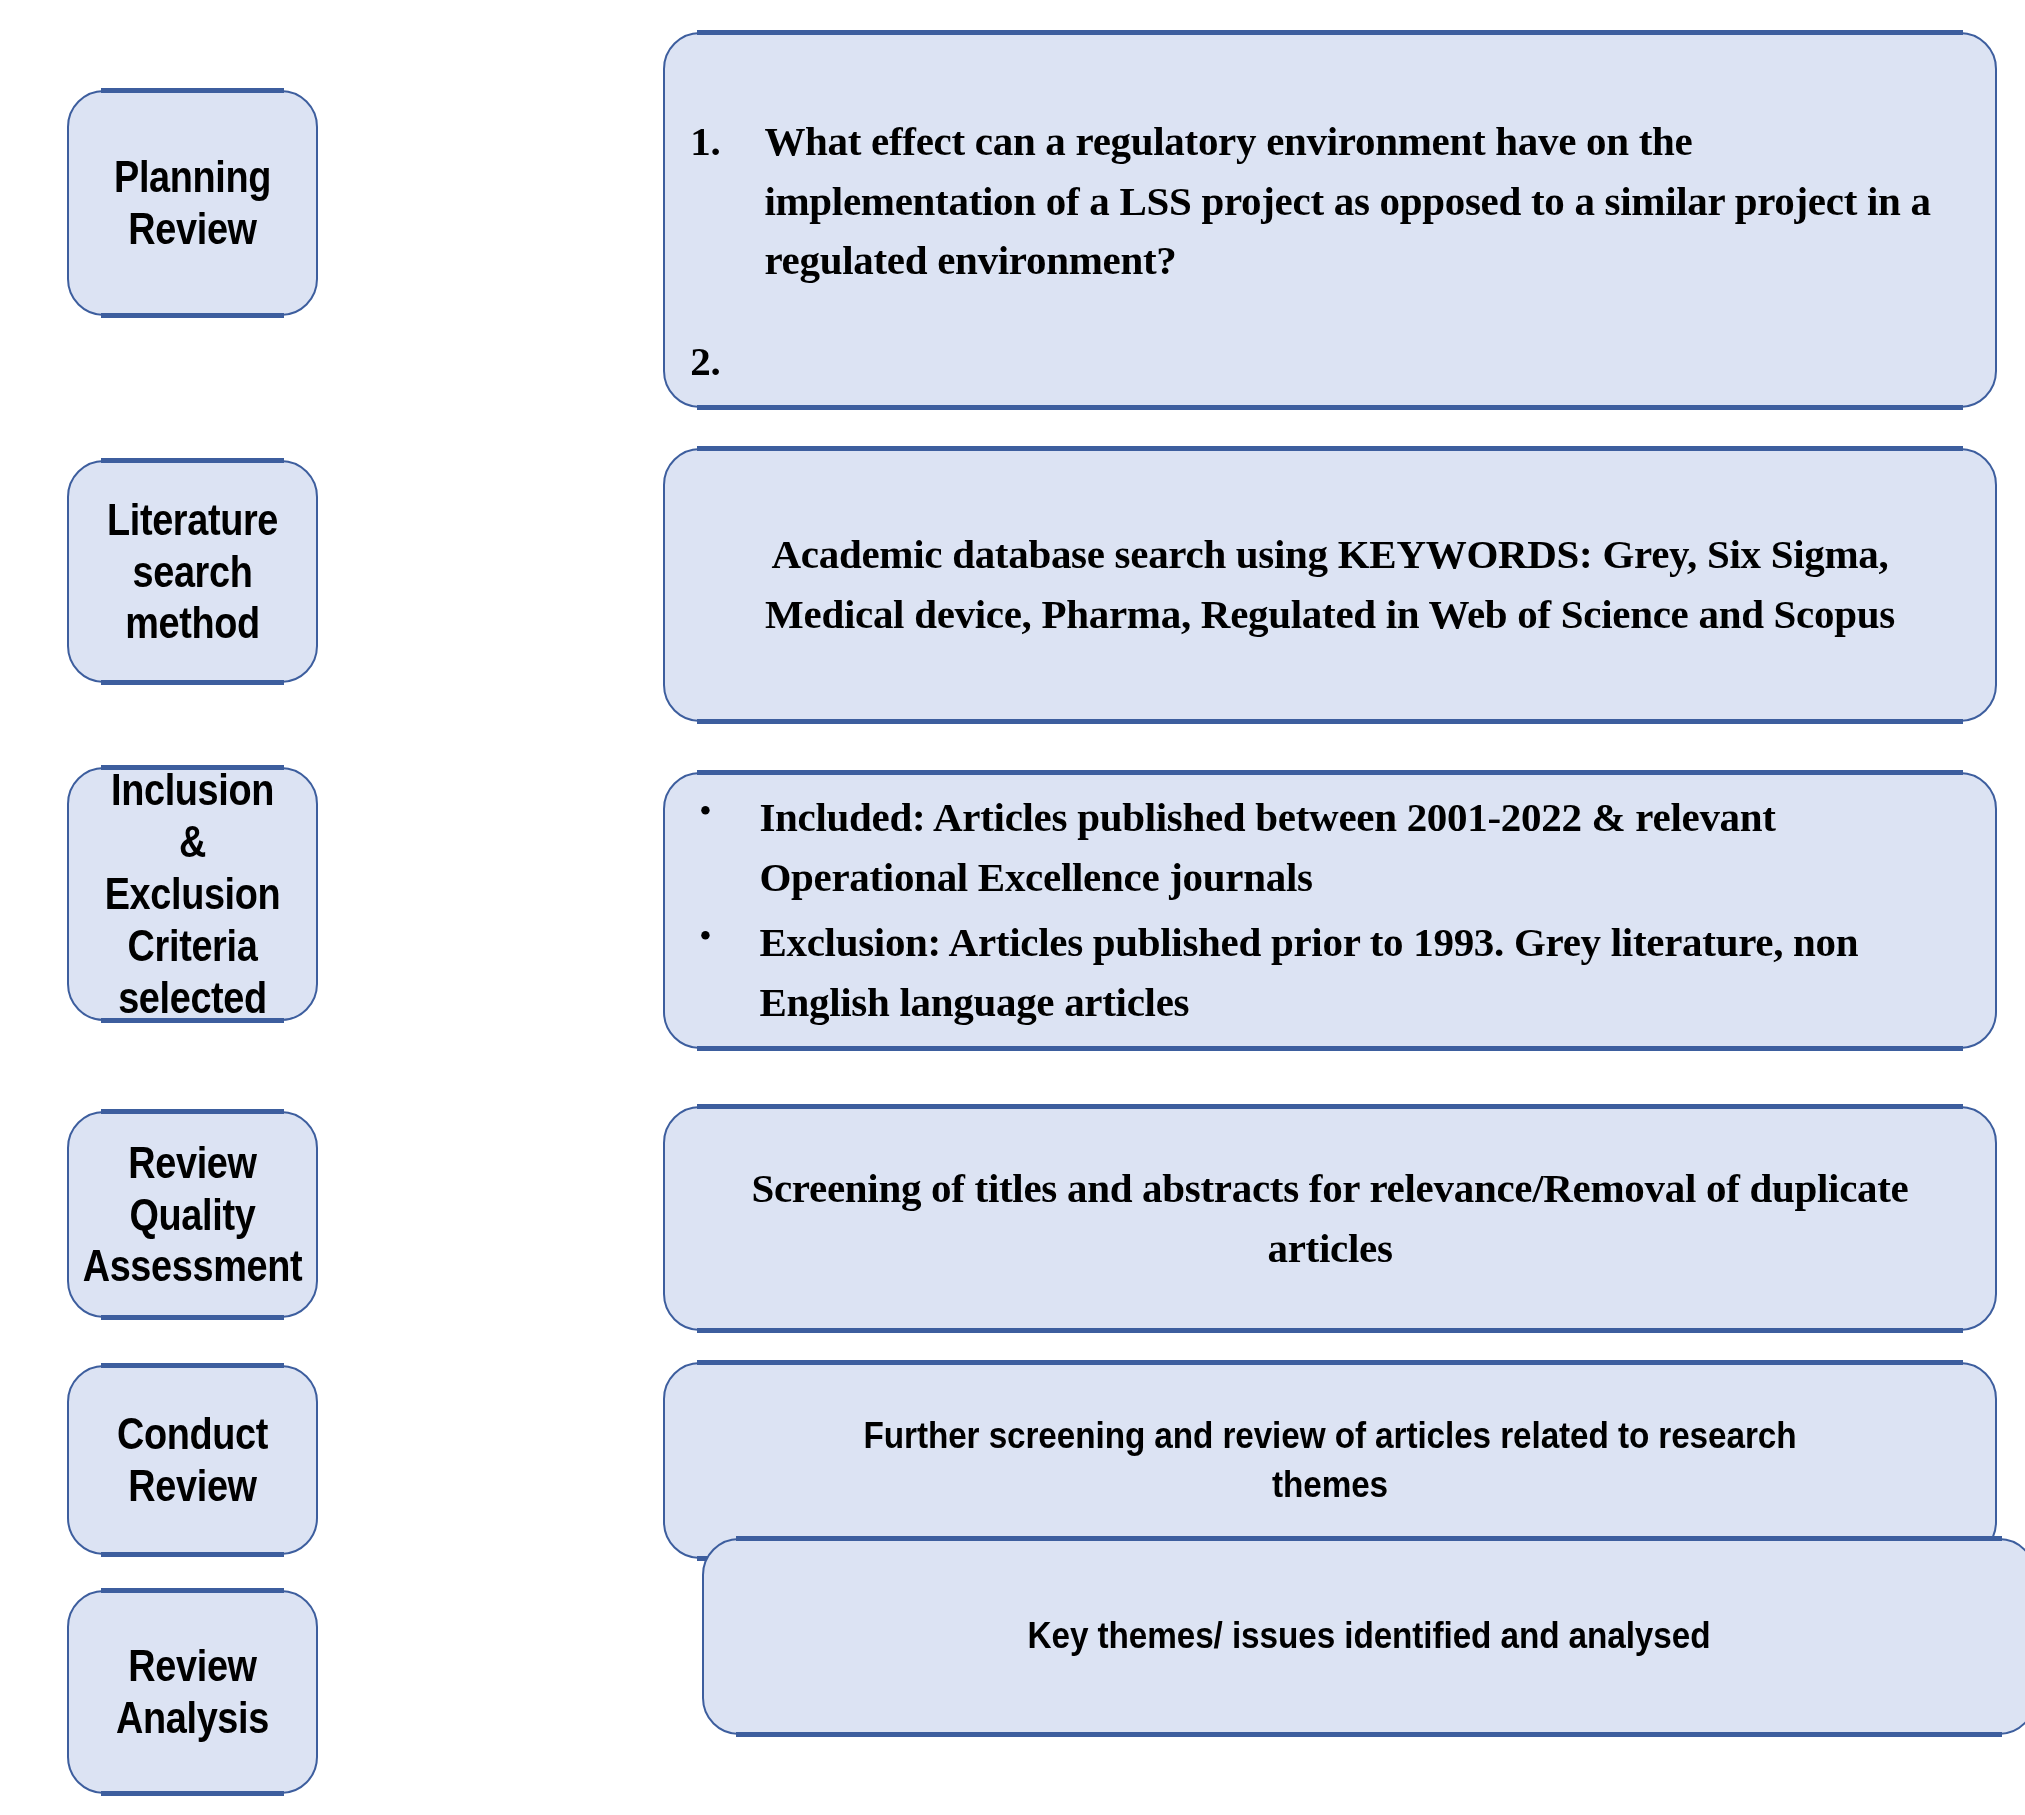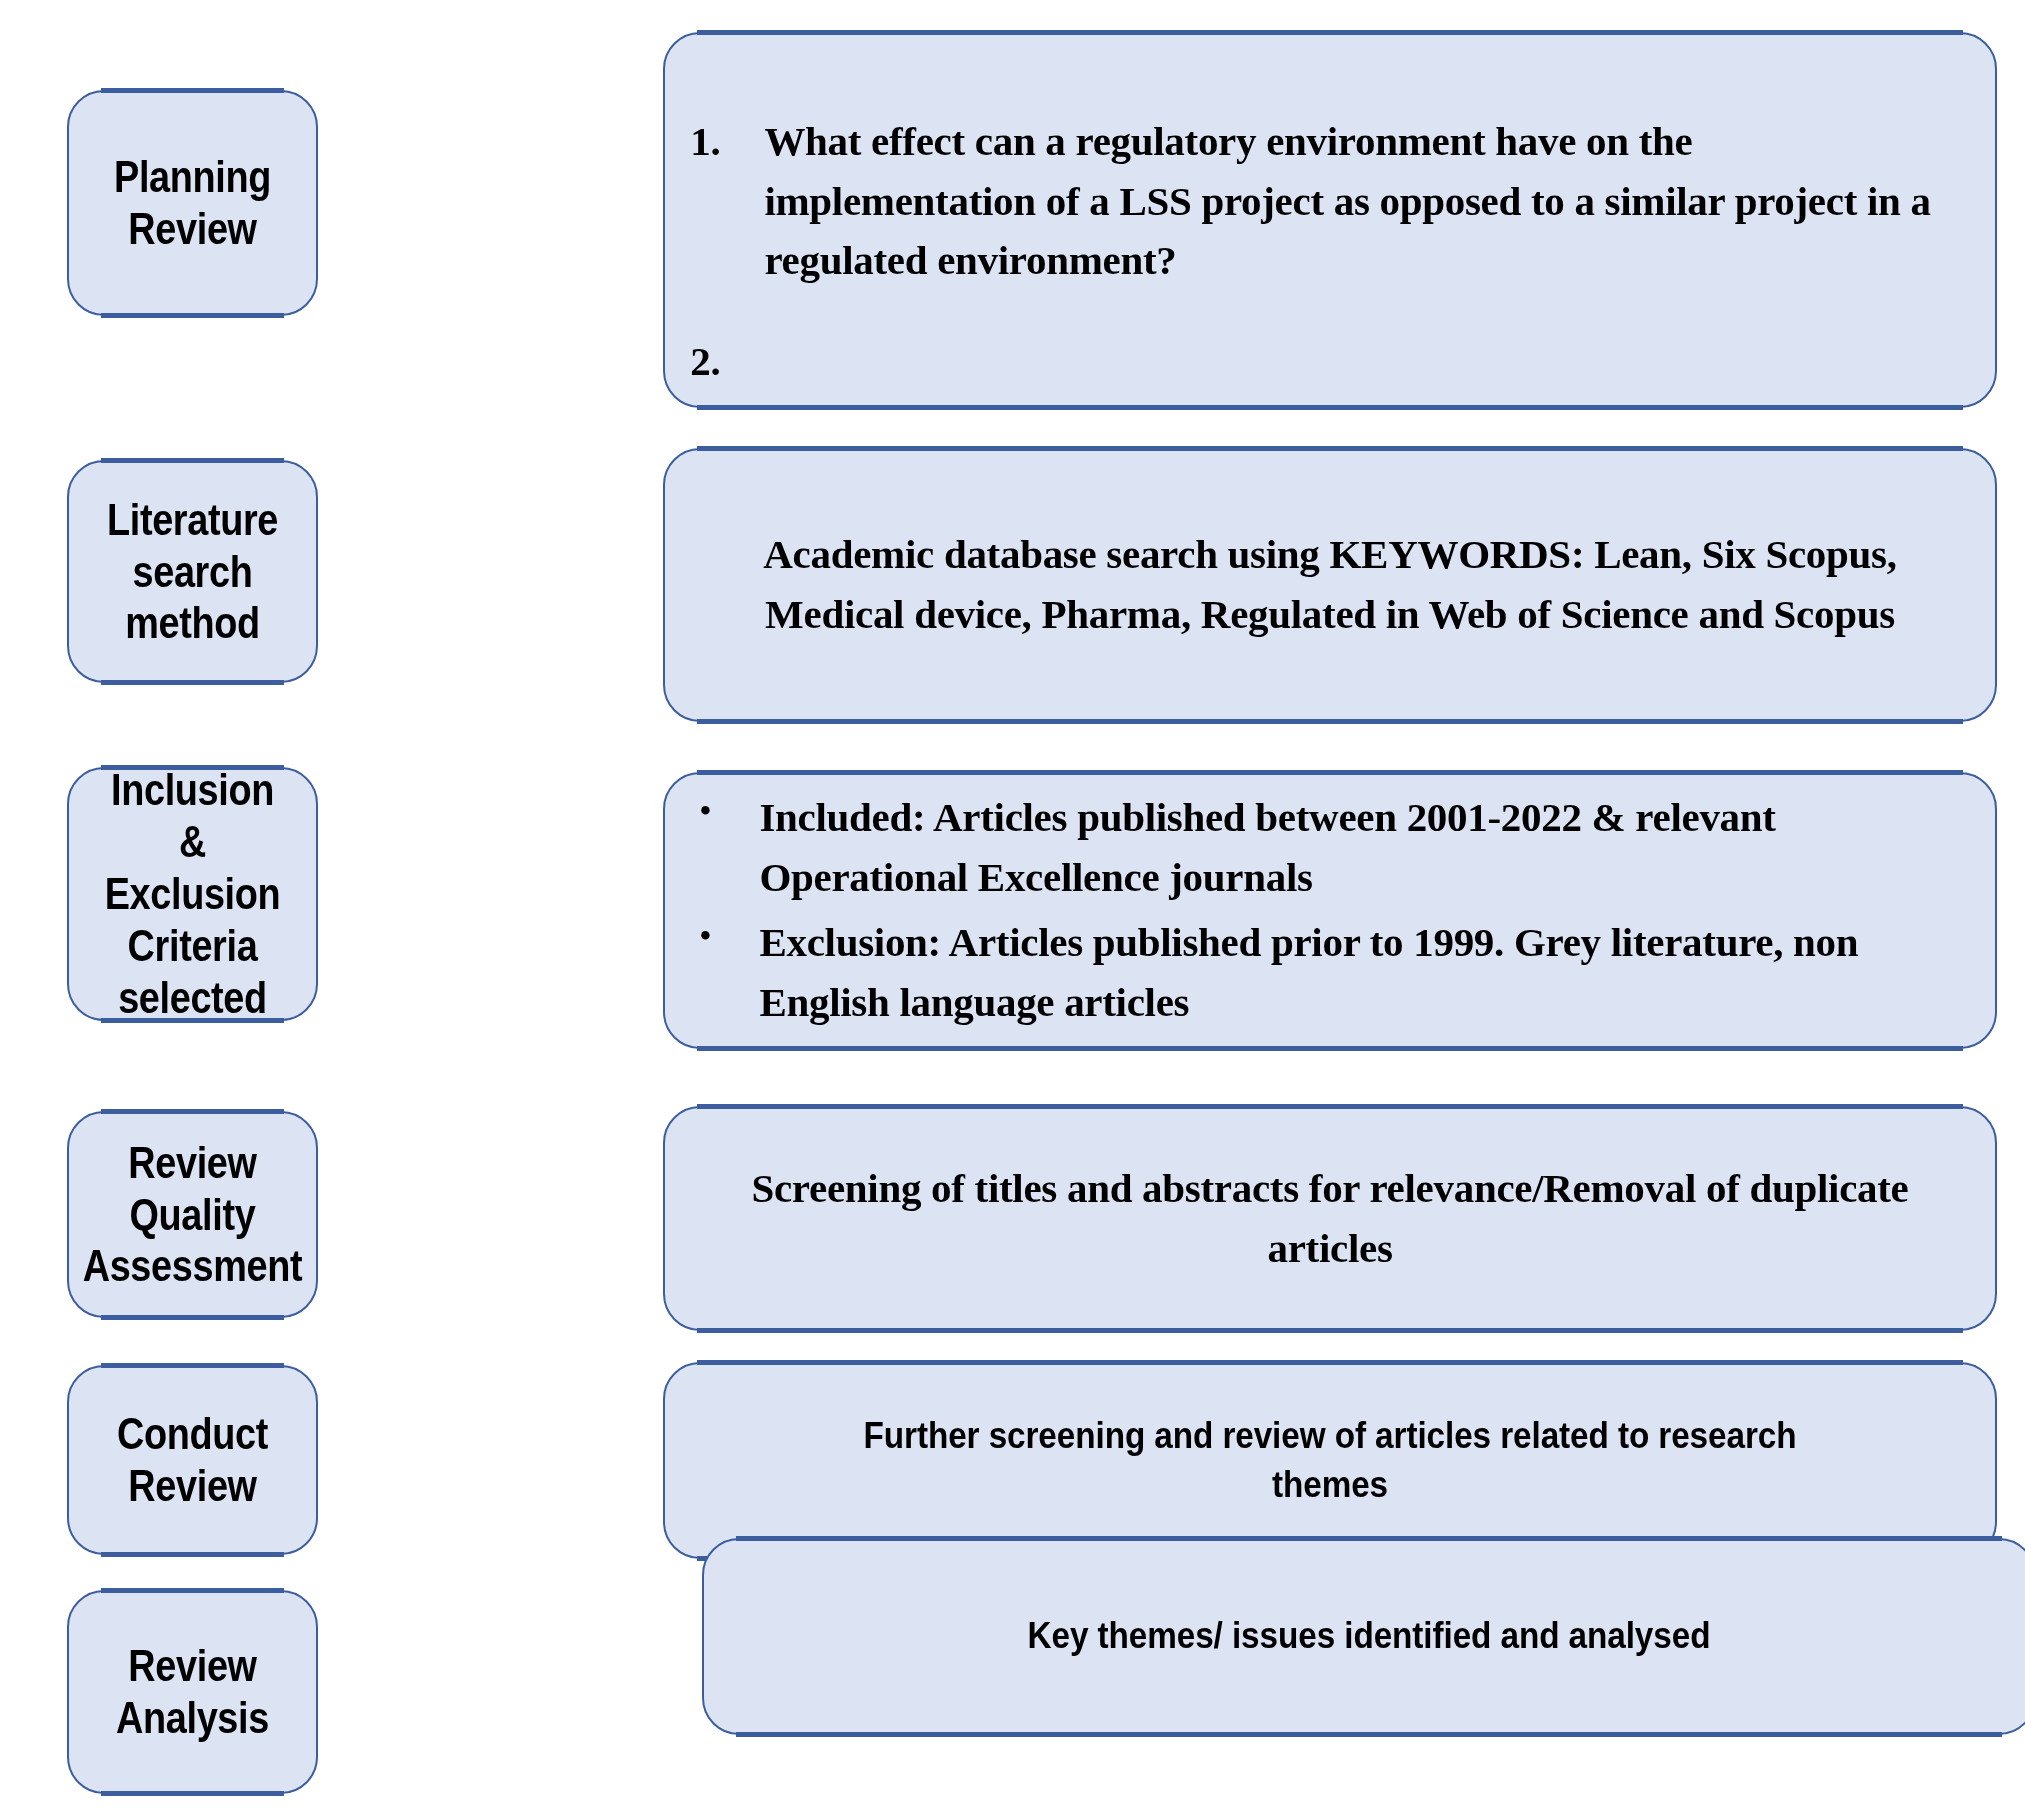--- a/index.html
+++ b/index.html
@@ -160,37 +160,37 @@
         </li>
       </ol>
     </div>
   </div>
 
   <div class="box stage-box" style="top:460px; height:223px;">
     <div class="stage-label">Literature search method</div>
   </div>
 
   <div class="box content-box" style="top:448px; height:274px;">
-    <div class="content-inner serif center pad-c">Academic database search using KEYWORDS: Lean, Six Scopus, Medical device, Pharma, Regulated in  Web of Science and Scopus</div>
+    <div class="content-inner serif center pad-c">Academic database search using KEYWORDS: Grey, Six Sigma, Medical device, Pharma, Regulated in  Web of Science and Scopus</div>
   </div>
 
   <div class="box stage-box" style="top:767px; height:254px;">
     <div class="stage-label">Inclusion &amp; Exclusion Criteria selected</div>
   </div>
 
   <div class="box content-box" style="top:772px; height:277px;">
     <div class="content-inner serif pad-b">
       <ul class="blist">
         <li class="indent-first">
           <span class="bullet">•</span>
           <span class="txt">Included: Articles published between 2001-2022 &amp; relevant Operational Excellence journals</span>
         </li>
         <li>
           <span class="bullet">•</span>
-          <span class="txt">Exclusion: Articles published prior to 1999. Grey literature, non English language articles</span>
+          <span class="txt">Exclusion: Articles published prior to 1993. Grey literature, non English language articles</span>
         </li>
       </ul>
     </div>
   </div>
 
   <div class="box stage-box" style="top:1111px; height:207px;">
     <div class="stage-label">Review Quality Assessment</div>
   </div>
 
   <div class="box content-box" style="top:1106px; height:225px;">

